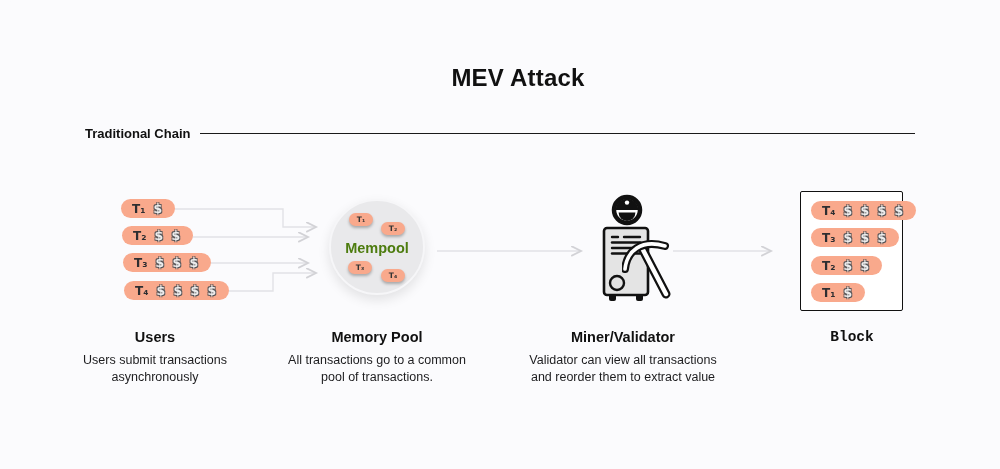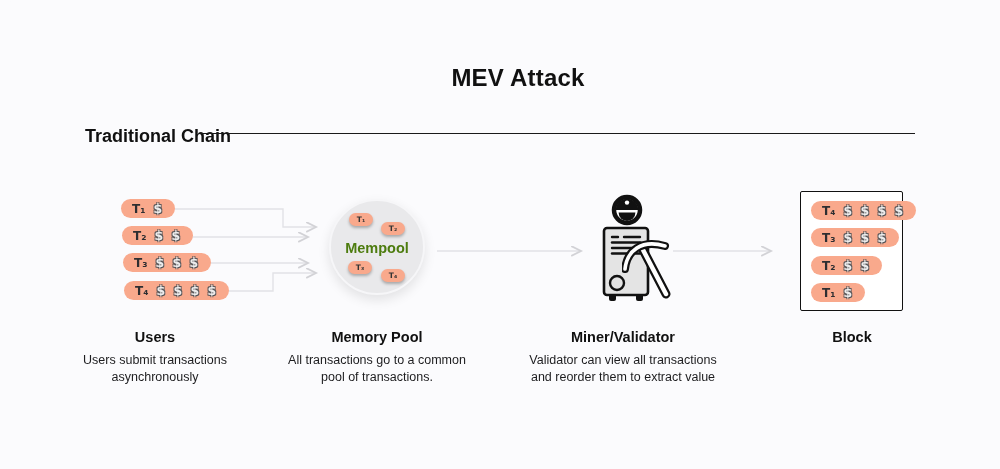--- a/index.html
+++ b/index.html
@@ -9,21 +9,21 @@
     background:#fbfbfd; overflow:hidden;
     font-family:"Liberation Sans", sans-serif; color:#111;border-radius:18px;
   }
   .page-title {
     position:absolute; top:64px; left:0; width:100%;
     text-align:center; transform:translateX(18px);
     font-size:24px; font-weight:bold; letter-spacing:.2px; color:#111;
   }
   .section-label {
     position:absolute; top:126px; left:85px;
-    font-size:18px; font-weight:bold; color:#111;
+    font-size:13px; font-weight:bold; color:#111;
   }
   .section-line {
     position:absolute; top:133px; left:200px; width:715px; height:0;
     border-top:1.2px solid #1a1a1a;
   }
   .connectors { position:absolute; top:0; left:0; pointer-events:none; }
 
   
   .pill {
     position:absolute; display:inline-flex; align-items:center; gap:8px;
@@ -79,21 +79,21 @@
   .b-p2 { left:811px; top:256px; }
   .b-p1 { left:811px; top:283px; }
 
   
   .col { position:absolute; top:329px; width:200px; text-align:center; }
   .col h3 { font-size:14.5px; font-weight:bold; color:#111; margin-bottom:7px; }
   .col p  { font-size:12.5px; line-height:16.5px; color:#1d1d1f; white-space:pre-line; }
   .col-users   { left:55px; }
   .col-mempool { left:277px; }
   .col-miner   { left:523px; }
-  .col-block   { left:752px; }
+  .col-block   { left:752px;font-family:Liberation Mono, monospace; }
 </style>
 </head>
 <body>
 
 <div class="canvas">
 
   <svg class="connectors" width="1000" height="469" viewBox="0 0 1000 469">
     <defs>
       <marker id="arr" markerWidth="9" markerHeight="9" refX="7" refY="3.5" orient="auto">
         <path d="M0,0 L7,3.5 L0,7" fill="none" stroke="#d2d2d6" stroke-width="1.3"></path>

